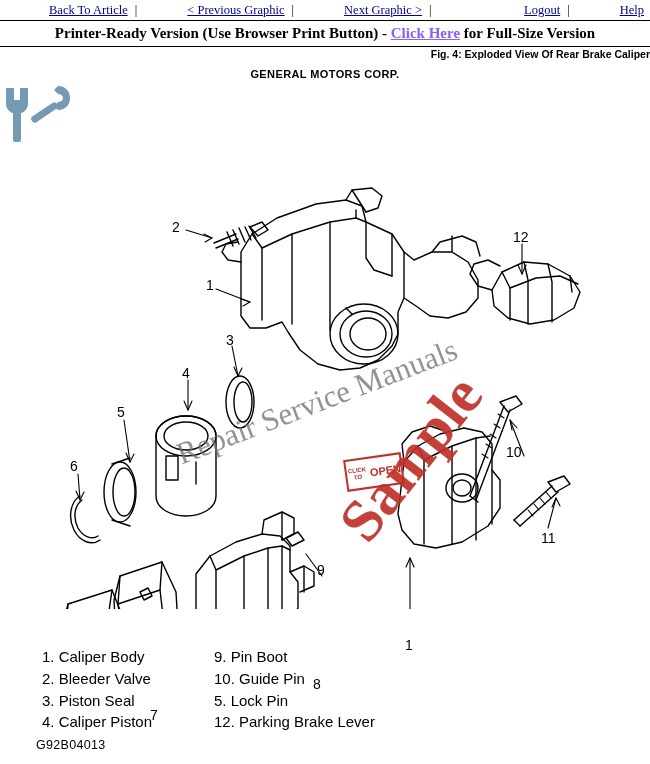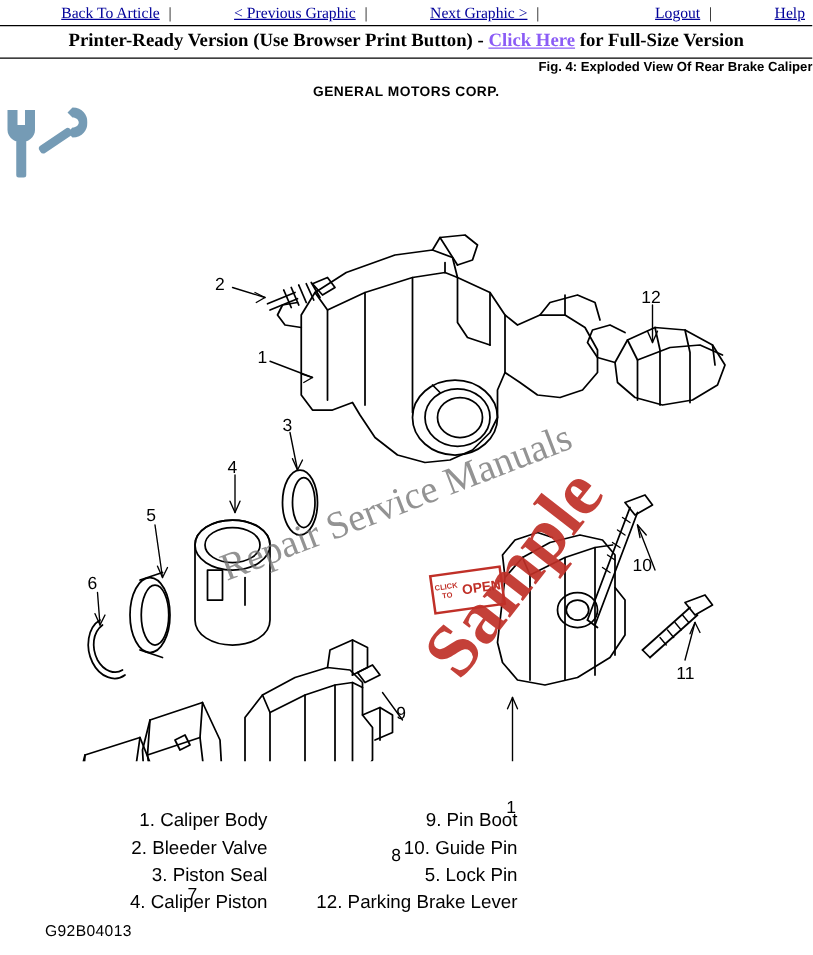--- a/index.html
+++ b/index.html
@@ -175,21 +175,20 @@
     display: flex;
     font-family: "Liberation Sans", sans-serif;
     font-size: 15px;
     box-sizing: border-box;
     padding-left: 42px;
   }
   .legend-col {
     display: flex;
     flex-direction: column;
     gap: 3px;
-    text-align: right;
   }
   .legend-col.c1 { width: 172px; }
   .legend-col.c2 { width: 190px; }
   .legend-col.c3 { width: 200px; }
   .legend-item {
     white-space: nowrap;
     line-height: 1.25;
   }
 
   

